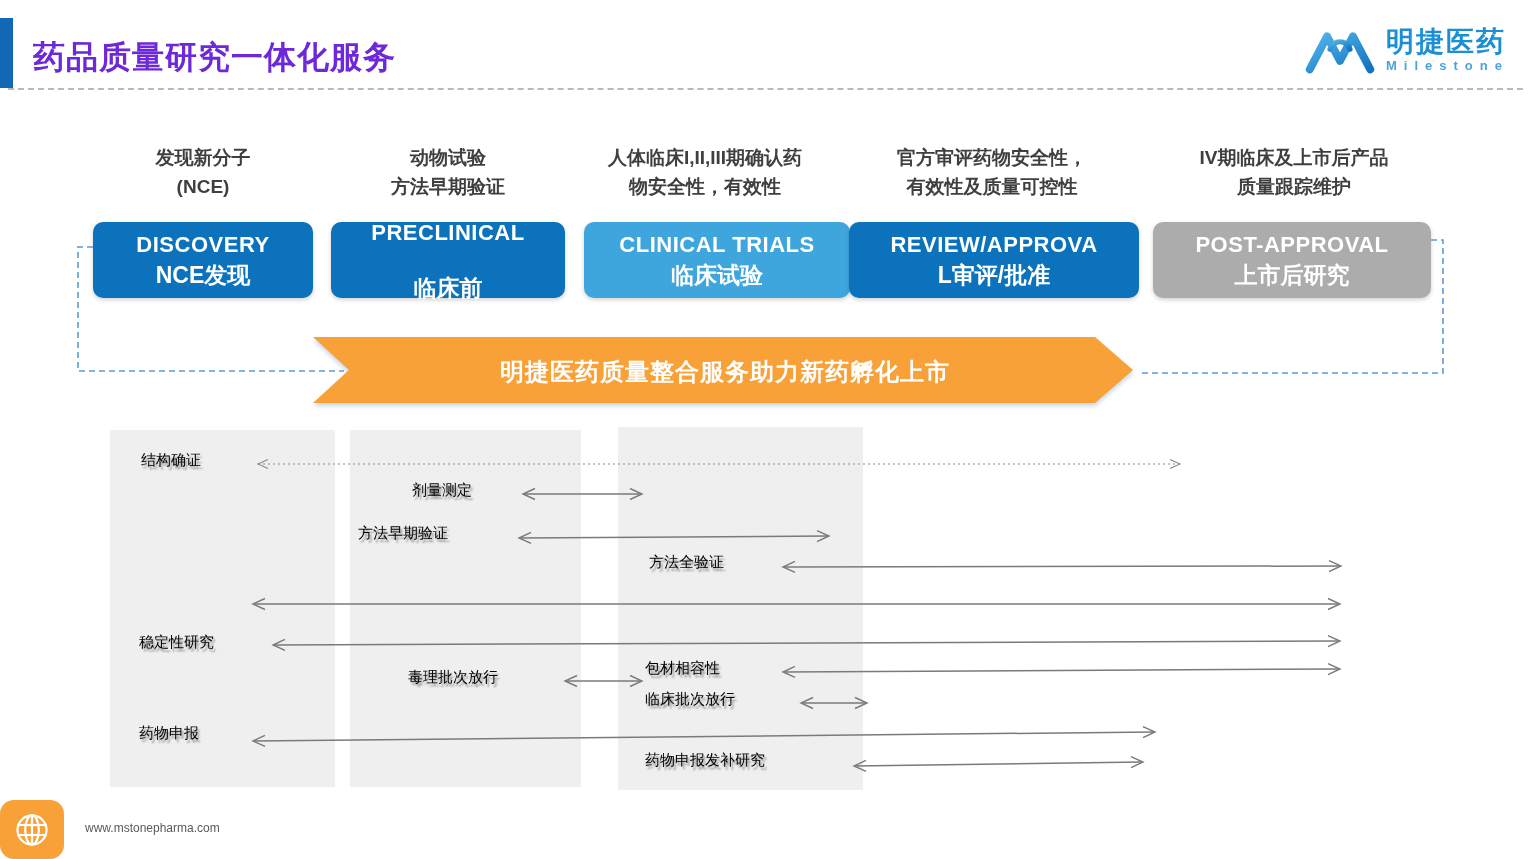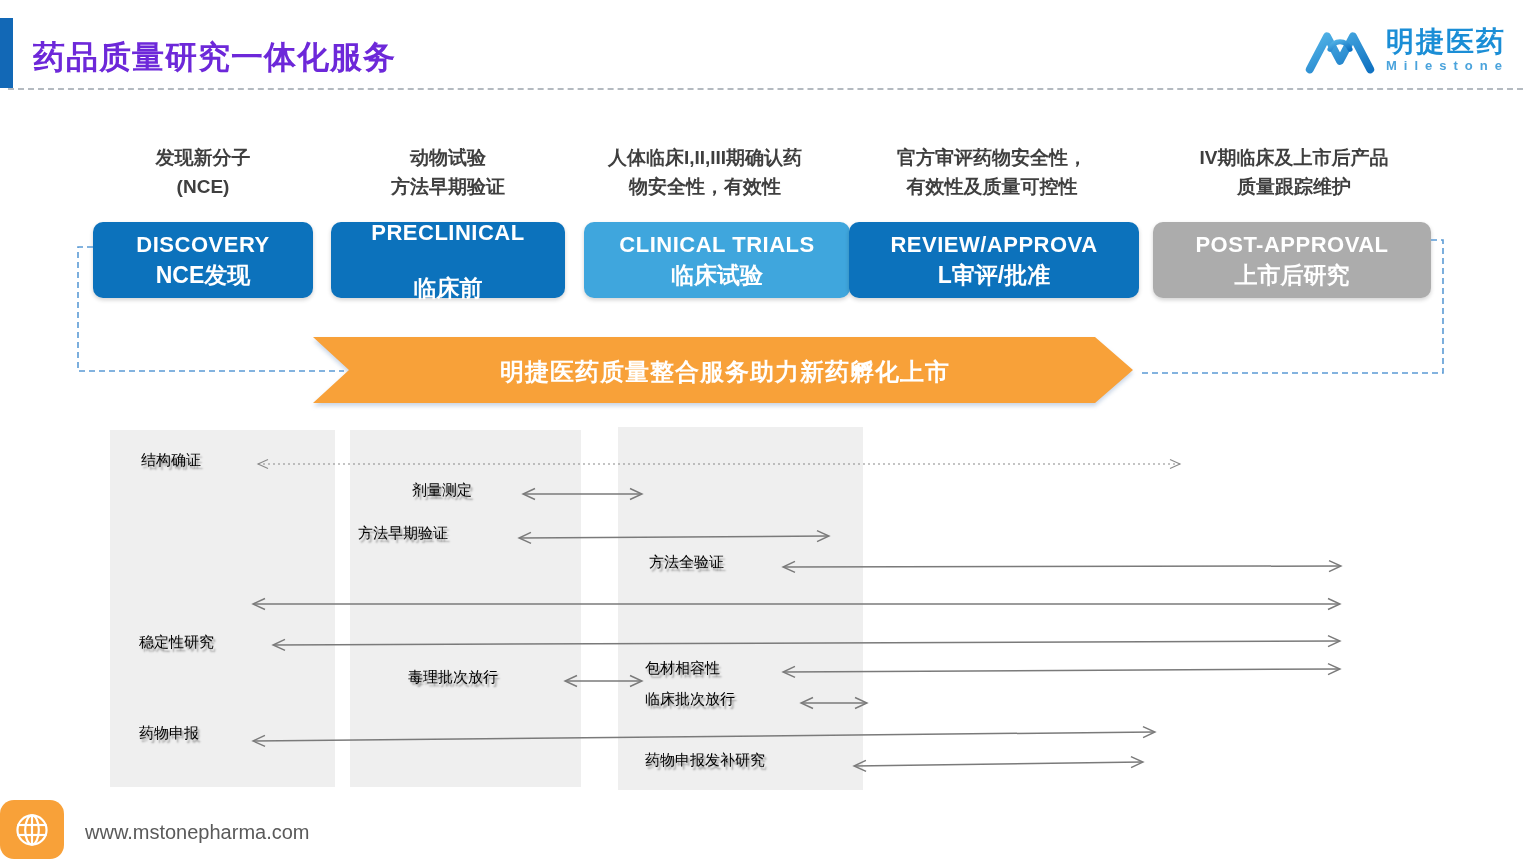--- a/index.html
+++ b/index.html
@@ -60,21 +60,21 @@
   .gl8{left:645px;top:690px;}
   .gl9{left:139px;top:724px;}
   .gl10{left:645px;top:751px;}
 
   .overlay{position:absolute;left:0;top:0;width:1531px;height:859px;pointer-events:none;}
   .banner-shape{filter:drop-shadow(0 3px 2px rgba(120,150,190,.40));}
 
   
   .globe-chip{position:absolute;left:0;top:800px;width:64px;height:59px;background:#f8a139;border-radius:14px;
               display:flex;align-items:center;justify-content:center;}
-  .footer-url{position:absolute;left:85px;top:821px;font-size:20px;color:#5a5a5a;}
+  .footer-url{position:absolute;left:85px;top:821px;font-size:12px;color:#5a5a5a;}
 </style>
 </head>
 <body>
 
 <div class="slide">
 
   <div class="accent-bar"></div>
   <div class="page-title">药品质量研究一体化服务</div>
   <div class="title-rule"></div>
 

